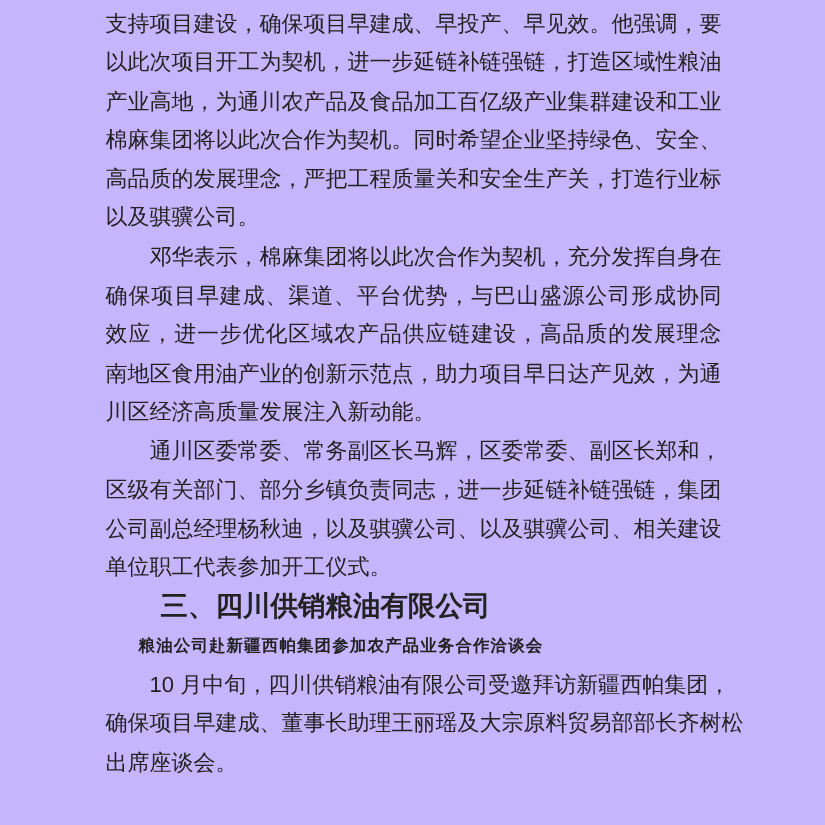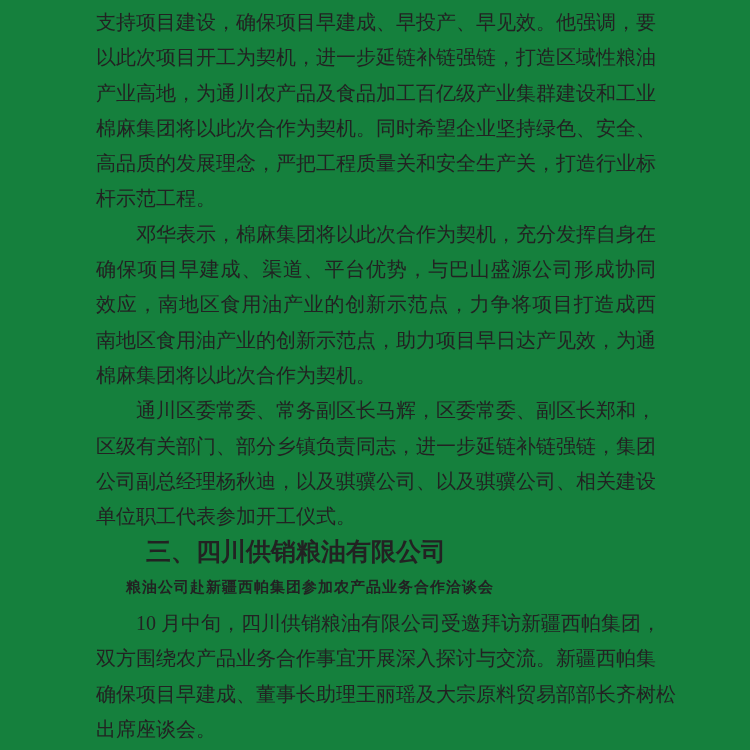--- a/index.html
+++ b/index.html
@@ -4,25 +4,25 @@
 <style>
   html, body {
     margin: 0;
     padding: 0;
     background: #ffffff;
   }
   .page {
     position: relative;
     width: 750px;
     height: 750px;
-    background: #15803d;
+    background: #c4b5fd;
     box-sizing: border-box;
     padding: 5px 94px 0 96px;
     overflow: hidden;
-    font-family: Liberation Serif, serif;
+    font-family: Liberation Sans, sans-serif;
     color: #222222;
     font-size: 20px;
     line-height: 35.3px;
   }
   .para { margin: 0; }
   .line {
     text-align: justify;
     text-align-last: justify;
     -moz-text-align-last: justify;
     text-justify: inter-ideograph;
@@ -53,46 +53,45 @@
 <body>
 
 <div class="page">
 
   <div class="para">
     <div class="line">支持项目建设，确保项目早建成、早投产、早见效。他强调，要</div>
     <div class="line">以此次项目开工为契机，进一步延链补链强链，打造区域性粮油</div>
     <div class="line">产业高地，为通川农产品及食品加工百亿级产业集群建设和工业</div>
     <div class="line">棉麻集团将以此次合作为契机。同时希望企业坚持绿色、安全、</div>
     <div class="line">高品质的发展理念，严把工程质量关和安全生产关，打造行业标</div>
-    <div class="line last">杆示范工程。</div>
+    <div class="line last">以及骐骥公司。</div>
   </div>
 
   <div class="para">
     <div class="line ind">邓华表示，棉麻集团将以此次合作为契机，充分发挥自身在</div>
     <div class="line">确保项目早建成、渠道、平台优势，与巴山盛源公司形成协同</div>
-    <div class="line">效应，南地区食用油产业的创新示范点，力争将项目打造成西</div>
+    <div class="line">效应，进一步优化区域农产品供应链建设，高品质的发展理念</div>
     <div class="line">南地区食用油产业的创新示范点，助力项目早日达产见效，为通</div>
-    <div class="line last">棉麻集团将以此次合作为契机。</div>
+    <div class="line last">川区经济高质量发展注入新动能。</div>
   </div>
 
   <div class="para">
     <div class="line ind">通川区委常委、常务副区长马辉，区委常委、副区长郑和，</div>
     <div class="line">区级有关部门、部分乡镇负责同志，进一步延链补链强链，集团</div>
     <div class="line">公司副总经理杨秋迪，以及骐骥公司、以及骐骥公司、相关建设</div>
     <div class="line last">单位职工代表参加开工仪式。</div>
   </div>
 
   <div class="para">
     <div class="line last ind h1-line">三、四川供销粮油有限公司</div>
   </div>
 
   <div class="para">
     <div class="line last ind h2-line">粮油公司赴新疆西帕集团参加农产品业务合作洽谈会</div>
   </div>
 
   <div class="para gap-top">
     <div class="line ind">10 月中旬，四川供销粮油有限公司受邀拜访新疆西帕集团，</div>
-    <div class="line">双方围绕农产品业务合作事宜开展深入探讨与交流。新疆西帕集</div>
     <div class="line">确保项目早建成、董事长助理王丽瑶及大宗原料贸易部部长齐树松</div>
     <div class="line last">出席座谈会。</div>
   </div>
 
 </div>
 
 </body></html>

